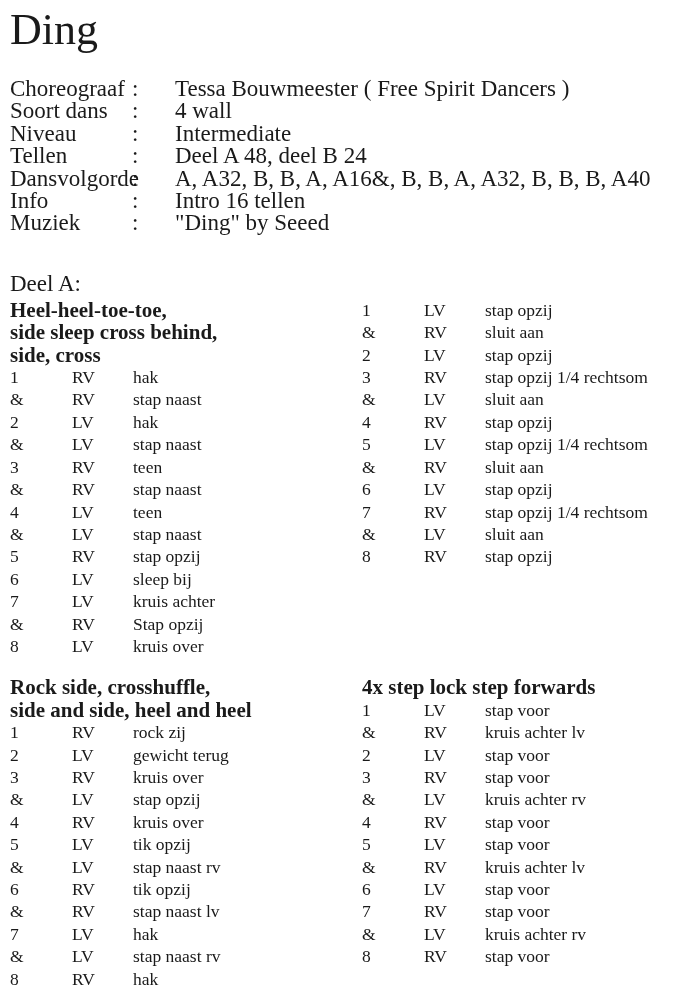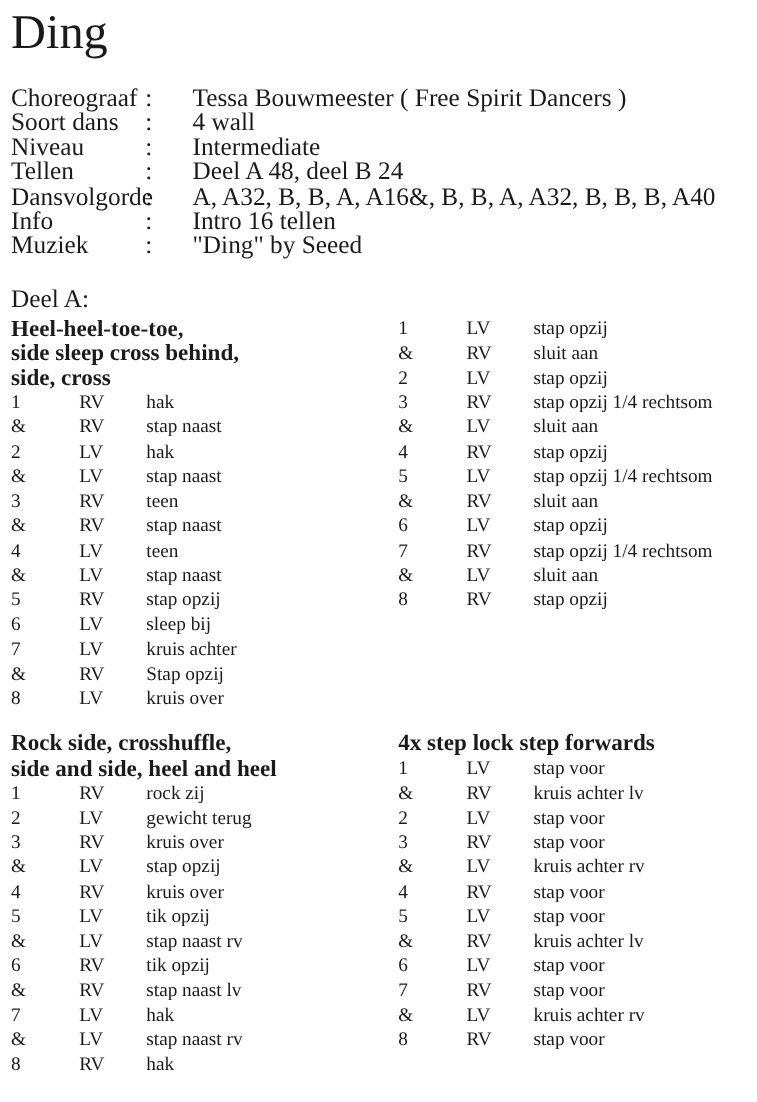--- a/index.html
+++ b/index.html
@@ -22,21 +22,21 @@
   }
   .meta { }
   .meta-row {
     display: grid;
     grid-template-columns: 122px 43px 1fr;
     font-size: 23px;
     line-height: 22.4px;
     white-space: nowrap;
   }
   .section-heading {
-    margin-top: 22px;
+    margin-top: 34px;
     font-size: 23px;
     line-height: 30px;
     font-weight: normal;
   }
   .columns {
     display: grid;
     grid-template-columns: 352px 1fr;
     align-items: start;
   }
   .section2 {

